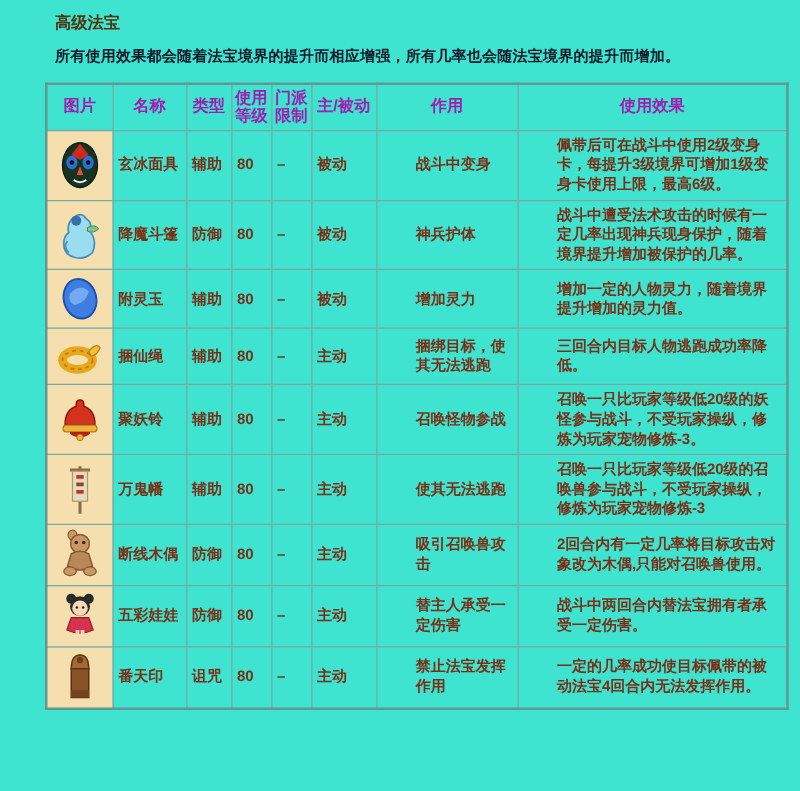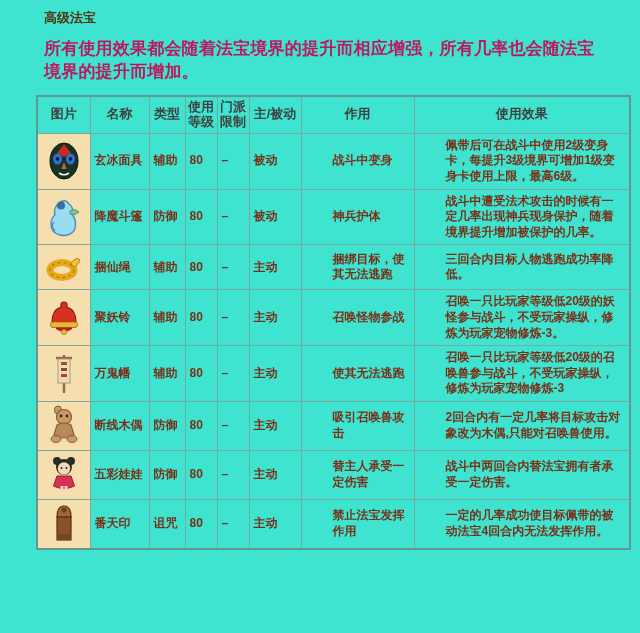--- a/index.html
+++ b/index.html
@@ -7,37 +7,37 @@
     width: 640px; height: 633px; overflow: hidden;
     background: #3FE4D0;
     font-family: "Liberation Sans", "DejaVu Sans", sans-serif;
   }
   .page-title {
     margin: 9px 16px 0 44px;
     font-size: 13px; font-weight: bold; color: #54310E;
   }
   .page-intro {
     margin: 10px 44px 12px 44px;
-    font-size: 17px; font-weight: bold; color: #be185d;
+    font-size: 12px; font-weight: bold; color: #0f172a;
     letter-spacing: 0.2px;
   }
   table.treasure-table {
     margin-left: 36px;
     width: 593px;
     border-collapse: collapse;
     table-layout: fixed;
     border: 2px solid #639792;
   }
   .treasure-table th, .treasure-table td {
     border: 1px solid #7CA6A0;
     vertical-align: middle;
     font-weight: bold;
   }
   .treasure-table th {
-    font-size: 13px; color: #404040;
+    font-size: 13px; color: #a21caf;
     text-align: center; padding: 3px 1px;
     white-space: pre-line; line-height: 1.15;
     height: 29px;
   }
   .treasure-table td {
     font-size: 12px; color: #7B2F17;
     line-height: 1.3; padding: 4px 4px;
     word-break: break-all;
   }
   td.c-center { text-align: left; }
@@ -109,20 +109,33 @@
   </svg></td>
     <td class="c-center">降魔斗篷</td>
     <td class="c-center">防御</td>
     <td class="c-center">80</td>
     <td class="c-center">–</td>
     <td class="c-center">被动</td>
     <td class="c-left">神兵护体</td>
     <td class="c-left">战斗中遭受法术攻击的时候有一定几率出现神兵现身保护，随着境界提升增加被保护的几率。</td>
   </tr>
       <tr>
+    <td class="img-cell"><svg width="40" height="42" viewBox="0 0 40 42">
+    <ellipse cx="20" cy="21" rx="13" ry="16" fill="#3E7EE0" stroke="#1D4FAE" stroke-width="1.5" transform="rotate(-15 20 21)"></ellipse>
+    <path d="M12 17 q8 -9 15 -2 q-2 9 -11 11 q-6 -2 -4 -9z" fill="#7FB2F5" opacity="0.85"></path>
+  </svg></td>
+    <td class="c-center">附灵玉</td>
+    <td class="c-center">辅助</td>
+    <td class="c-center">80</td>
+    <td class="c-center">–</td>
+    <td class="c-center">被动</td>
+    <td class="c-left">增加灵力</td>
+    <td class="c-left">增加一定的人物灵力，随着境界提升增加的灵力值。</td>
+  </tr>
+      <tr>
     <td class="img-cell"><svg width="40" height="40" viewBox="0 0 40 40">
     <ellipse cx="18" cy="23" rx="12" ry="7.5" fill="none" stroke="#E8A81E" stroke-width="7"></ellipse>
     <ellipse cx="18" cy="23" rx="12" ry="7.5" fill="none" stroke="#C07D08" stroke-width="1.4" stroke-dasharray="3 3"></ellipse>
     <path d="M27 16 q6 -7 9 -3 q-2 6 -7 7 z" fill="#F0C040" stroke="#C07D08" stroke-width="1"></path>
   </svg></td>
     <td class="c-center">捆仙绳</td>
     <td class="c-center">辅助</td>
     <td class="c-center">80</td>
     <td class="c-center">–</td>
     <td class="c-center">主动</td>

